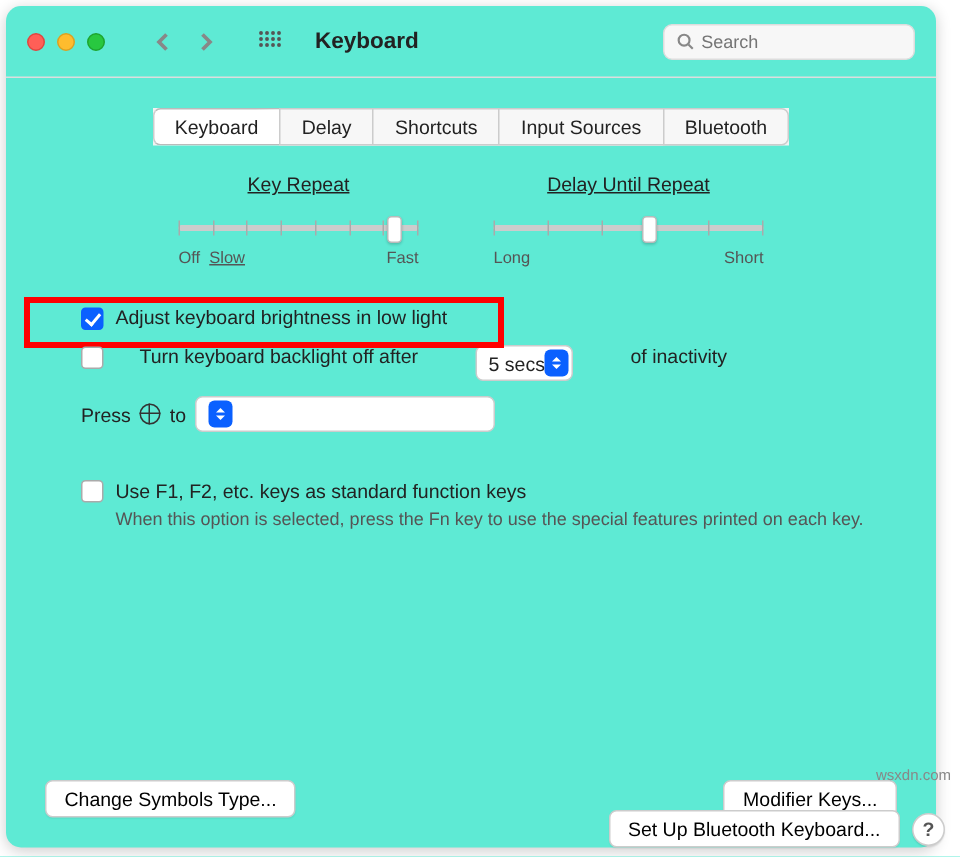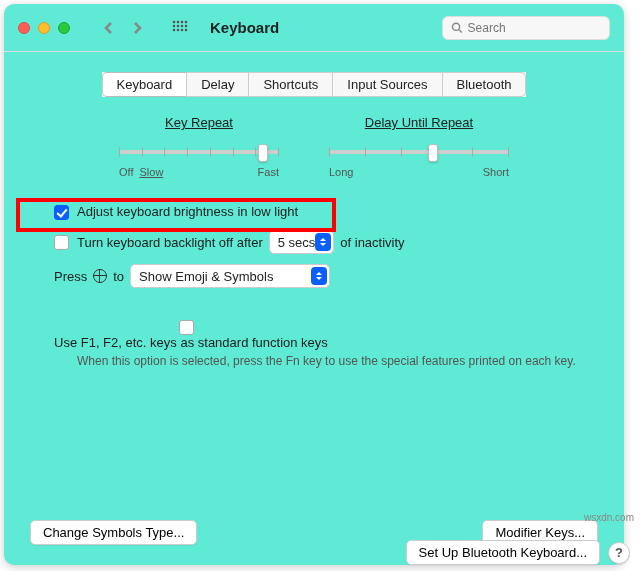--- a/index.html
+++ b/index.html
@@ -245,46 +245,45 @@
     </div>
 
     <div class="options" style="position:relative;">
       <div class="highlight-box" style="left:-8px;top:-6px;width:320px;height:34px;"></div>
 
       <div class="opt-row">
         <div class="chk checked"></div>
         <span>Adjust keyboard brightness in low light</span>
       </div>
 
-      <div class="opt-row" style="align-items:center;">
+      <div class="opt-row" style="align-items:flex-start;gap:16px;">
         <div class="chk"></div>
         <span>Turn keyboard backlight off after</span>
         <span style="width:6px"></span>
         <div class="select">
           <span>5 secs</span>
           <div class="select-arrows"></div>
         </div>
         <span style="width:6px"></span>
         <span>of inactivity</span>
       </div>
     </div>
 
     <div class="inline-row">
       <span>Press</span>
       <span class="globe"></span>
       <span>to</span>
       <div class="select wide">
-        <span>Show Emoji &amp; Symbols</span>
         <div class="select-arrows"></div>
       </div>
     </div>
 
     <div class="options" style="padding-left:30px;">
       <div class="opt-row" style="flex-direction:column;align-items:flex-start;">
-        <div style="display:flex;align-items:center;flex-direction:column;">
+        <div style="display:flex;align-items:flex-end;">
           <div class="chk"></div>
           <span>Use F1, F2, etc. keys as standard function keys</span>
         </div>
         <div class="opt-desc">When this option is selected, press the Fn key to use the special features printed on each key.</div>
       </div>
     </div>
 
     <div class="footer-row">
       <button class="btn">Change Symbols Type...</button>
       <button class="btn">Modifier Keys...</button>

